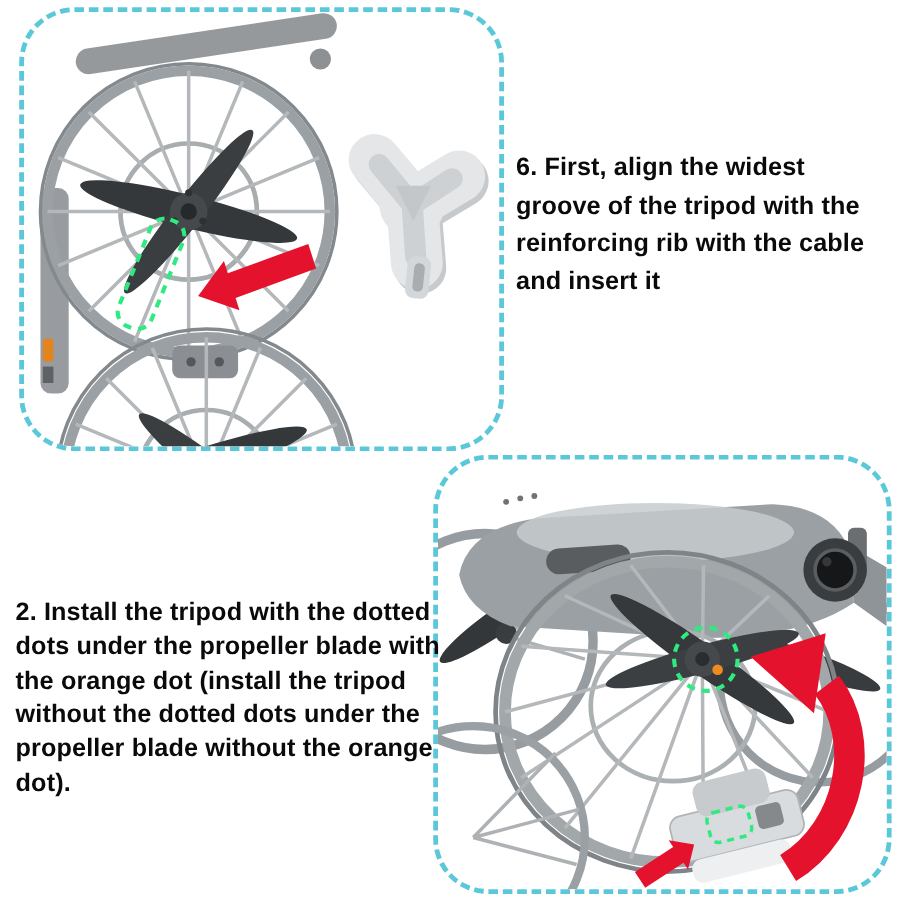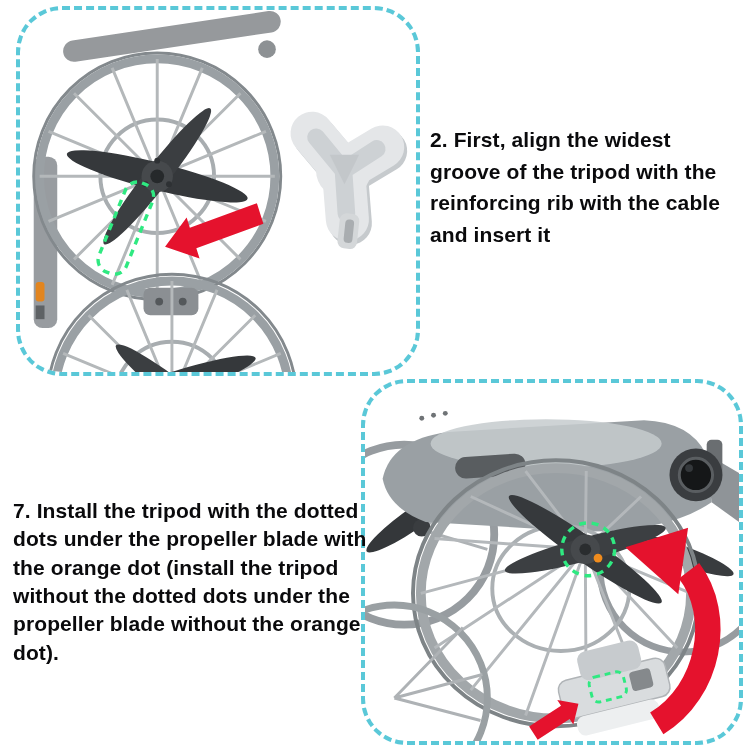--- a/index.html
+++ b/index.html
@@ -91,21 +91,21 @@
         <g stroke="#cdd1d4" stroke-width="18" stroke-linecap="round">
           <path d="M330,164 L302,130 M330,164 L364,142 M330,164 L333,208" fill="none"></path>
         </g>
         <polygon points="316,148 346,148 331,178" fill="#c3c7ca"></polygon>
         <rect x="325" y="208" width="20" height="36" rx="7" fill="#d4d7d9" transform="rotate(6 335 226)"></rect>
         <rect x="331" y="214" width="9" height="24" rx="4" fill="#a9adb0" transform="rotate(6 335 226)"></rect>
       </g>
     </svg>
   </div>
 
-  <div class="step-text step1">2. First, align the widest groove of the tripod with the reinforcing rib with the cable and insert it</div>
+  <div class="step-text step1">6. First, align the widest groove of the tripod with the reinforcing rib with the cable and insert it</div>
 
   <div class="panel panel2">
     <svg viewBox="0 0 382 366" preserveAspectRatio="none">
 
       <g>
         <circle cx="40" cy="155" r="92" stroke="#979ca0" stroke-width="8" fill="none"></circle>
         <path d="M58 150 L120 100 M58 150 L125 170 M58 150 L95 70" stroke="#aeb2b5" stroke-width="3"></path>
         <ellipse cx="55" cy="135" rx="65" ry="11" transform="rotate(-35 55 135)" fill="#34373a"></ellipse>
         <circle cx="58" cy="148" r="9" fill="#3a3d40"></circle>
         <circle cx="325" cy="190" r="85" stroke="#979ca0" stroke-width="7" fill="none"></circle>
@@ -155,15 +155,15 @@
 
       <g>
         <path d="M298,348 C352,315 366,238 331,192" stroke="var(--arrow-red)" stroke-width="26" fill="none"></path>
         <polygon points="266,168 330,148 320,216" fill="var(--arrow-red)"></polygon>
       </g>
 
       <polygon points="176.4,364.7 209,343.4 212.8,349.2 218,328 196.4,324.2 200.2,330 167.6,351.3" fill="var(--arrow-red)"></polygon>
     </svg>
   </div>
 
-  <div class="step-text step2">7. Install the tripod with the dotted dots under the propeller blade with the orange dot (install the tripod without the dotted dots under the propeller blade without the orange dot).</div>
+  <div class="step-text step2">2. Install the tripod with the dotted dots under the propeller blade with the orange dot (install the tripod without the dotted dots under the propeller blade without the orange dot).</div>
 
 </div>
 
 </body></html>

